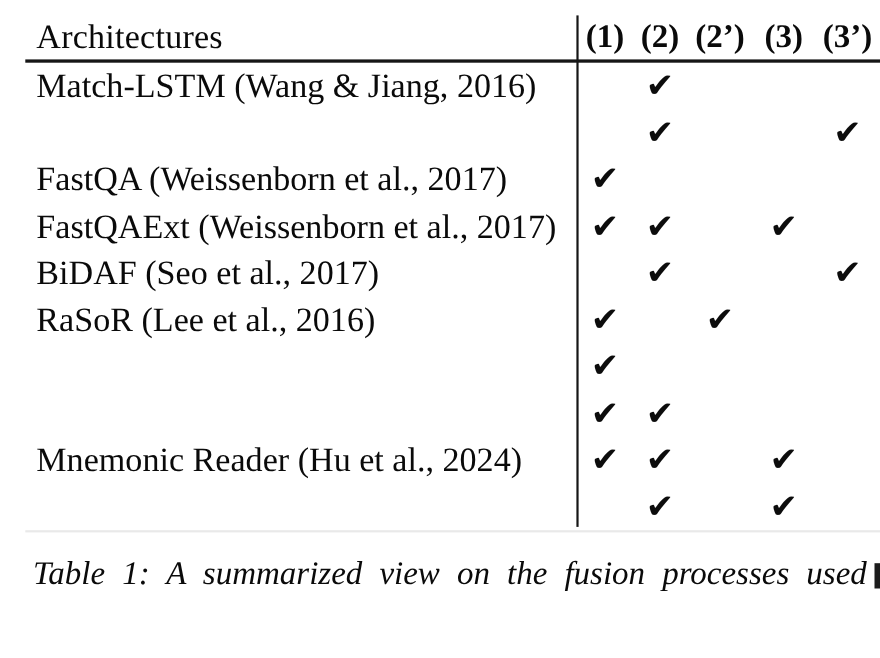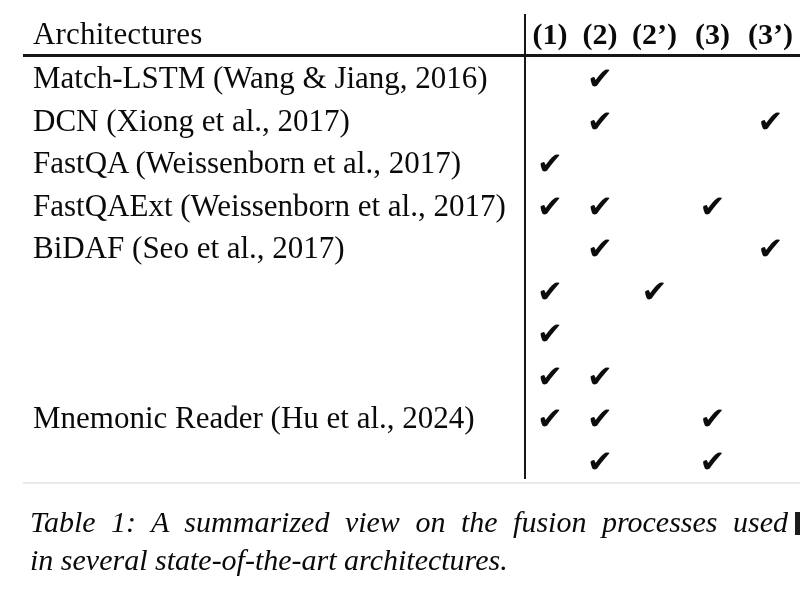--- a/index.html
+++ b/index.html
@@ -184,21 +184,20 @@
           <div class="tname">Match-LSTM (Wang &amp; Jiang, 2016)</div>
           <div class="tchecks">
             <span class="ccell"></span>
             <span class="ccell">✔</span>
             <span class="ccell"></span>
             <span class="ccell"></span>
             <span class="ccell"></span>
           </div>
         </div>
         <div class="trow">
-          <div class="tname">DCN (Xiong et al., 2017)</div>
           <div class="tchecks">
             <span class="ccell"></span>
             <span class="ccell">✔</span>
             <span class="ccell"></span>
             <span class="ccell"></span>
             <span class="ccell">✔</span>
           </div>
         </div>
         <div class="trow">
           <div class="tname">FastQA (Weissenborn et al., 2017)</div>
@@ -224,20 +223,21 @@
           <div class="tname">BiDAF (Seo et al., 2017)</div>
           <div class="tchecks">
             <span class="ccell"></span>
             <span class="ccell">✔</span>
             <span class="ccell"></span>
             <span class="ccell"></span>
             <span class="ccell">✔</span>
           </div>
         </div>
         <div class="trow">
+          <div class="tname">RaSoR (Lee et al., 2016)</div>
           <div class="tchecks">
             <span class="ccell">✔</span>
             <span class="ccell"></span>
             <span class="ccell">✔</span>
             <span class="ccell"></span>
             <span class="ccell"></span>
           </div>
         </div>
         <div class="trow">
           <div class="tchecks">
@@ -276,17 +276,16 @@
             <span class="ccell"></span>
           </div>
         </div>
       </div>
 
     <div class="bottom-rule"></div>
   </div>
 
   <div class="caption">
     <div class="caption-line1">Table 1: A summarized view on the fusion processes used</div>
-    <div class="caption-line2">in several state-of-the-art architectures.</div>
   </div>
   <div class="clip-frag"></div>
 
 </div>
 
 </body></html>

